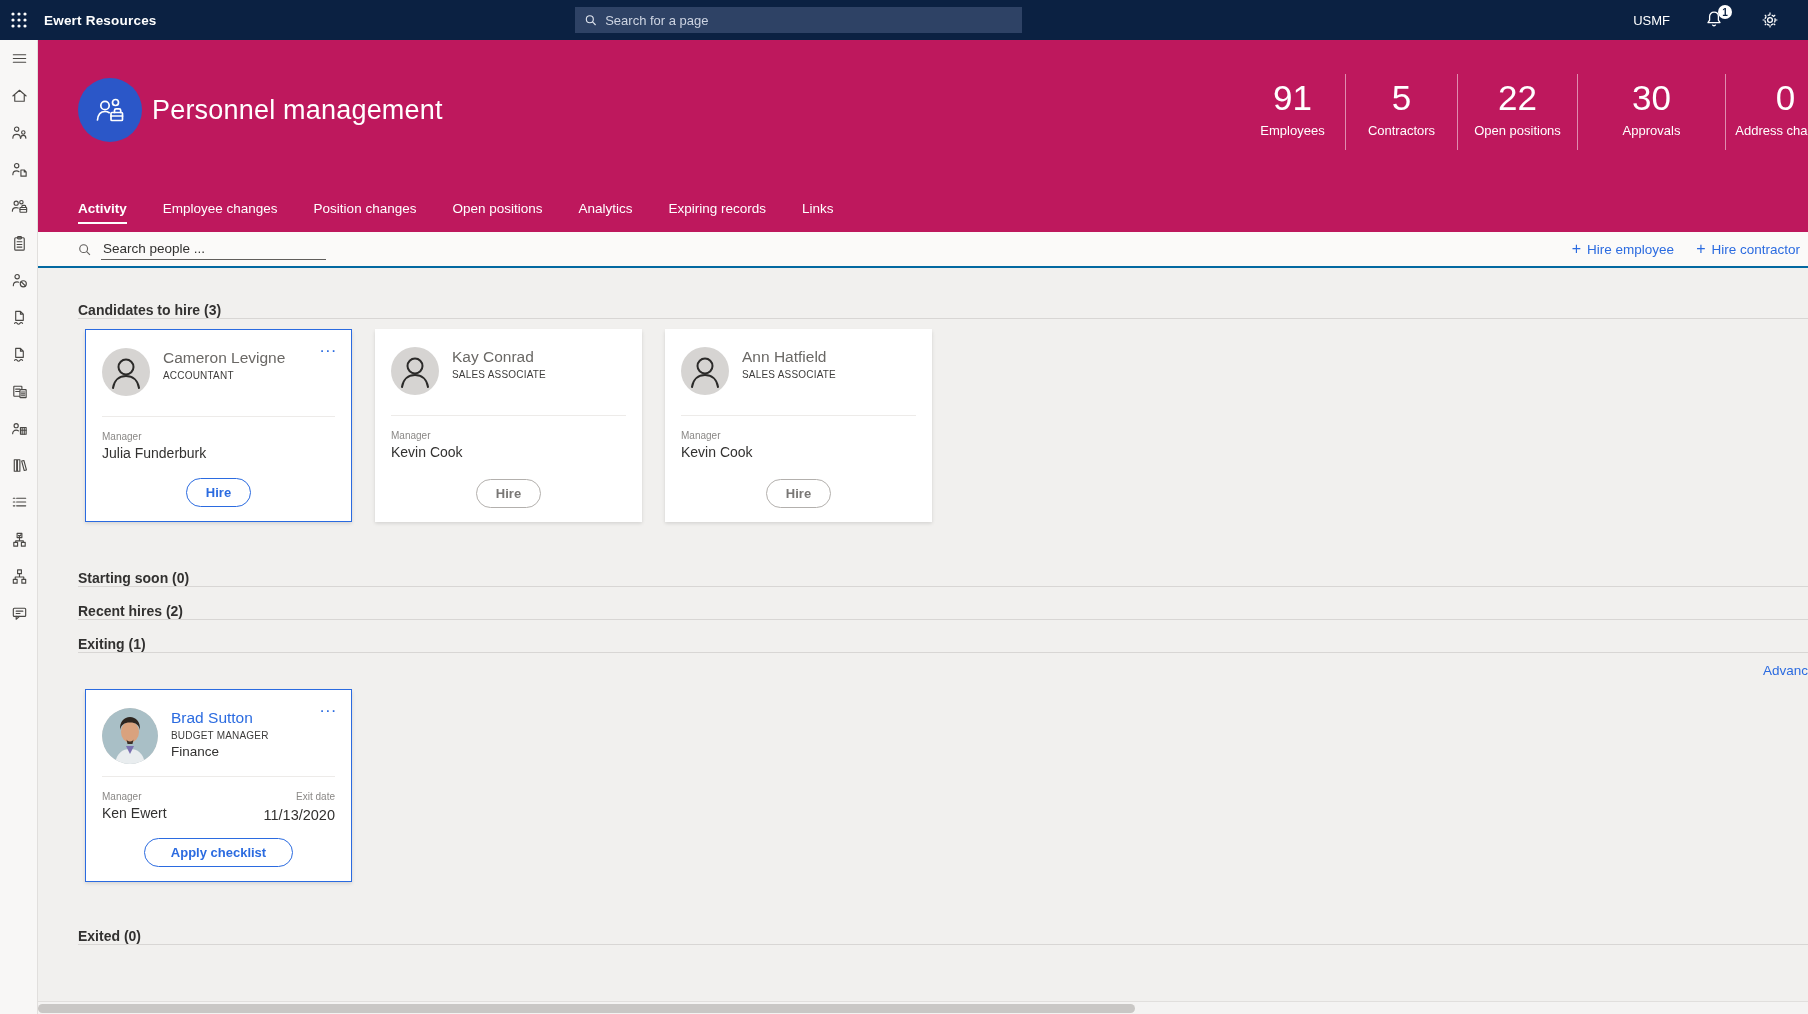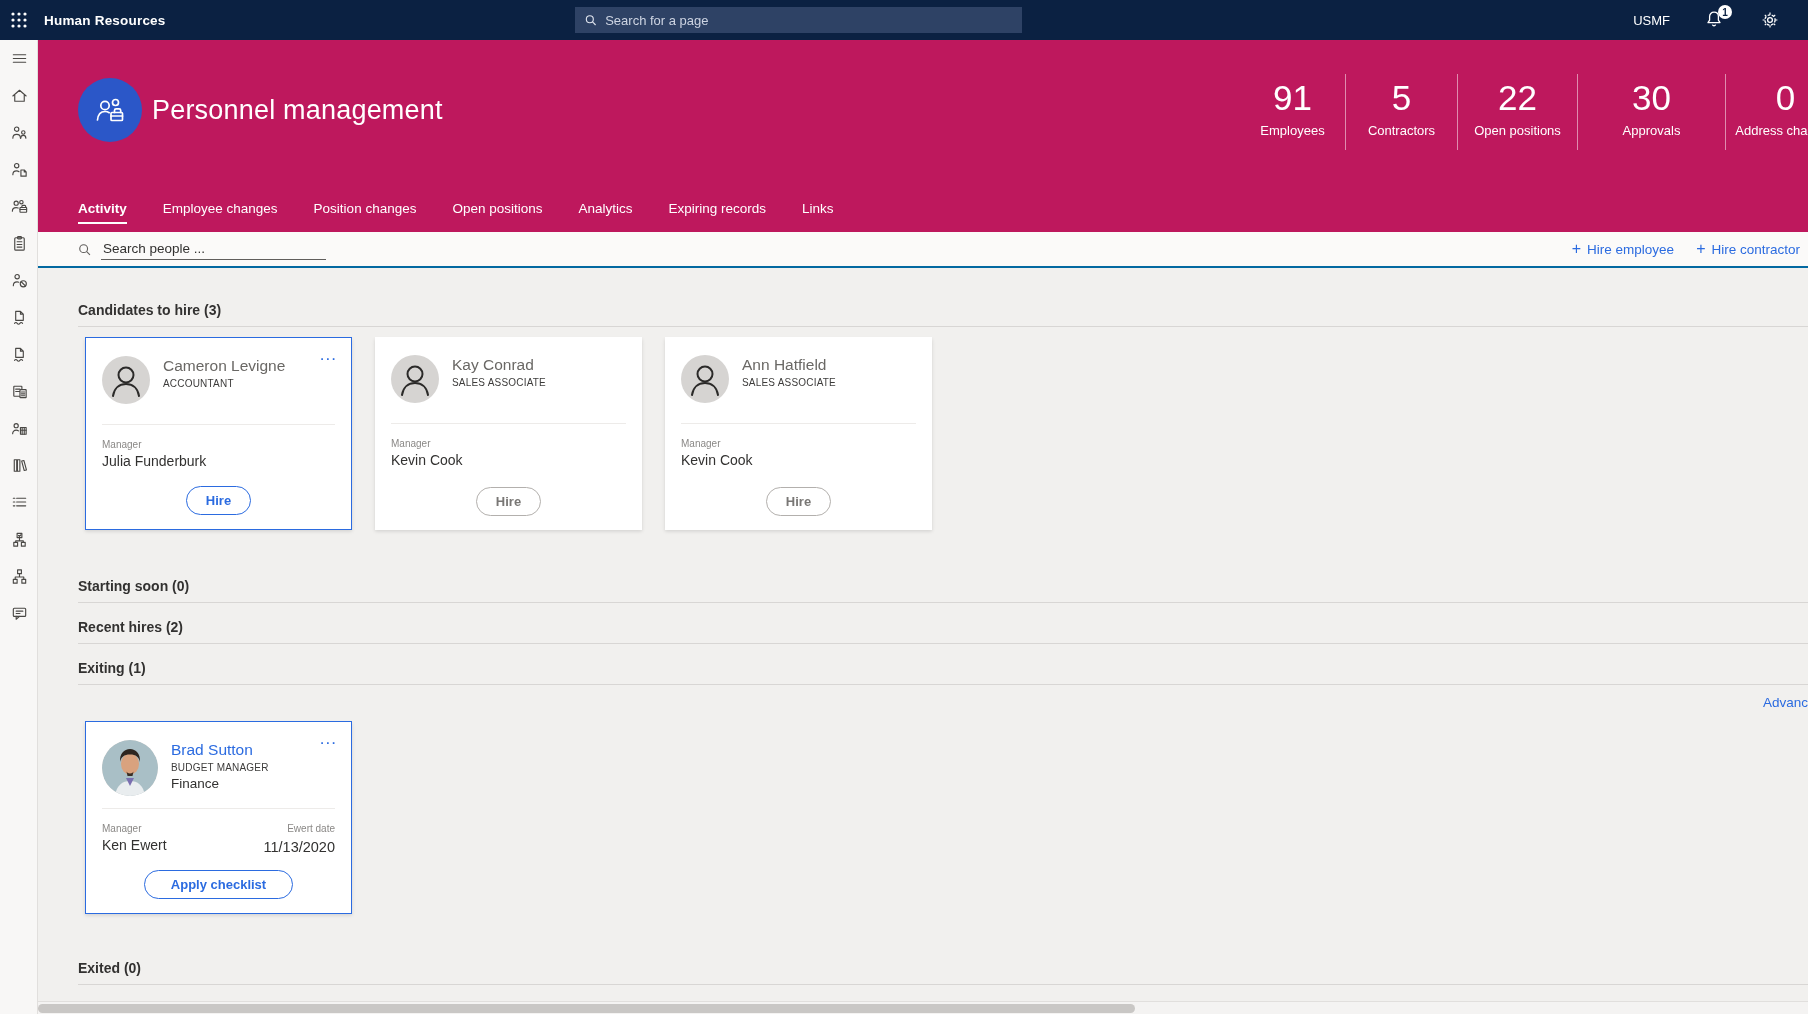--- a/index.html
+++ b/index.html
@@ -43,21 +43,21 @@
   .toolbar { height:36px; background:#fbfaf9; border-bottom:2px solid #0369a1; display:flex; align-items:center; justify-content:space-between; padding:0 8px 0 38px; }
   .people-search { display:flex; align-items:center; }
   .people-search input { border:none; border-bottom:1px solid #605e5c; background:transparent; outline:none; width:225px; font-size:13.5px; font-family:"Liberation Sans",sans-serif; padding:2px 2px 3px; margin-left:8px; color:#323130; }
   .people-search input::placeholder { color:#323130; }
   .tb-actions { display:flex; gap:22px; }
   .tb-link { color:#2b6be0; font-size:13.5px; cursor:pointer; display:flex; align-items:center; gap:6px; }
   .tb-link .plus { font-size:16px; font-weight:400; }
 
   
   .content { position:relative; padding:34px 0 0 40px; }
-  .sec-head { font-size:14px; font-weight:700; color:#323130; padding-bottom:8px; border-bottom:1px solid #d8d6d4; }
+  .sec-head { font-size:14px; font-weight:700; color:#323130; border-bottom:1px solid #d8d6d4; }
   .cards-row { display:flex; gap:23px; margin:10px 0 0 7px; }
   .card { position:relative; width:267px; height:193px; background:#fff; box-shadow:0 1.6px 3.6px rgba(0,0,0,.13); padding:18px 16px 0; }
   .card.selected { border:1.5px solid #2b6be0; }
   .card-top { display:flex; align-items:flex-start; }
   .avatar { width:48px; height:48px; border-radius:50%; background:#d6d4d2; overflow:hidden; flex:none; display:flex; align-items:center; justify-content:center; }
   .c-name-block { margin-left:13px; margin-top:1px; }
   .c-name { font-size:15.5px; color:#6a6865; }
   .c-name.blue { color:#2b6be0; }
   .c-role { font-size:10px; color:#3d3c3b; margin-top:3px; letter-spacing:.2px; }
   .c-dept { font-size:13.5px; color:#323130; margin-top:3px; }
@@ -101,21 +101,21 @@
           <circle cx="16" cy="4" r="1.6"></circle>
         <circle cx="4" cy="10" r="1.6"></circle>
           <circle cx="10" cy="10" r="1.6"></circle>
           <circle cx="16" cy="10" r="1.6"></circle>
         <circle cx="4" cy="16" r="1.6"></circle>
           <circle cx="10" cy="16" r="1.6"></circle>
           <circle cx="16" cy="16" r="1.6"></circle>
       </g>
     </svg>
   </div>
-  <div class="app-title">Human Resources</div>
+  <div class="app-title">Ewert Resources</div>
 
   <div class="top-search">
     <svg width="16" height="16" viewBox="0 0 20 20">
       <circle cx="9" cy="9" r="4.6" fill="none" stroke="#dfe4ee" stroke-width="1.5"></circle>
       <path d="M12.6 12.6 L16.6 16.6" stroke="#dfe4ee" stroke-width="1.5"></path>
     </svg>
     <input type="text" placeholder="Search for a page" style="">
   </div>
 
   <div class="top-right">
@@ -480,21 +480,21 @@
               <div class="c-dept">Finance</div>
             </div>
           </div>
           <div class="card-divider"></div>
           <div class="mgr-row">
             <div>
               <div class="mini-label">Manager</div>
               <div class="mini-value">Ken Ewert</div>
             </div>
             <div class="mini-right">
-              <div class="mini-label">Ewert date</div>
+              <div class="mini-label">Exit date</div>
               <div class="mini-value">11/13/2020</div>
             </div>
           </div>
           <div class="card-btn-row">
             <button class="pill-btn blue wide">Apply checklist</button>
           </div>
         </div>
       </div>
 
       <div class="exited-block">

